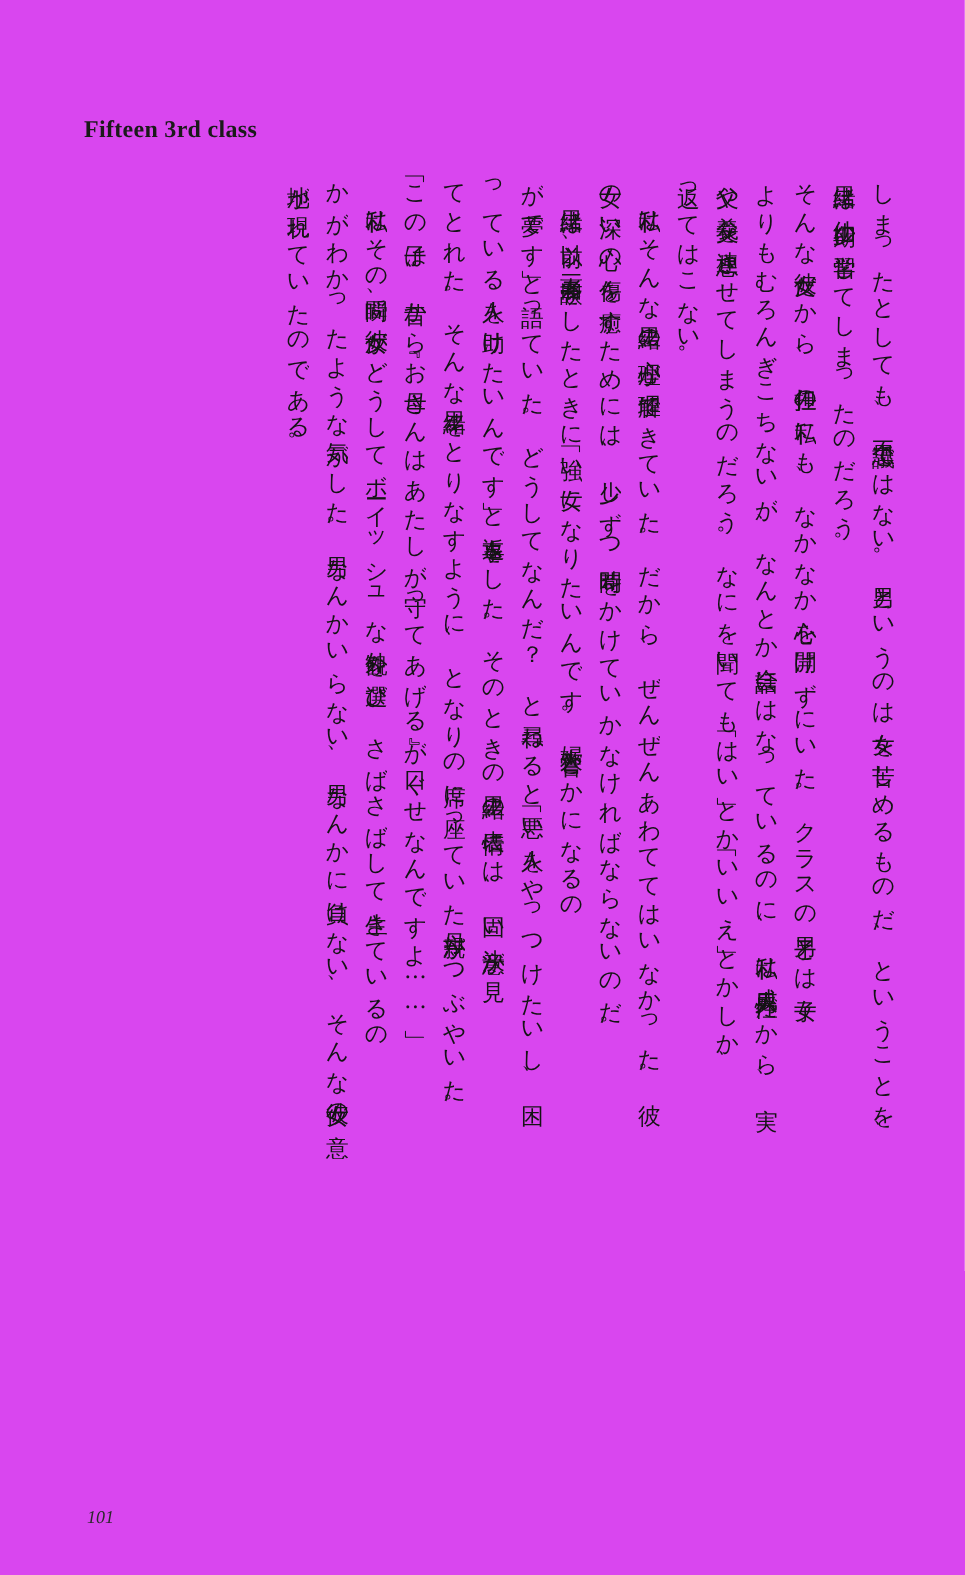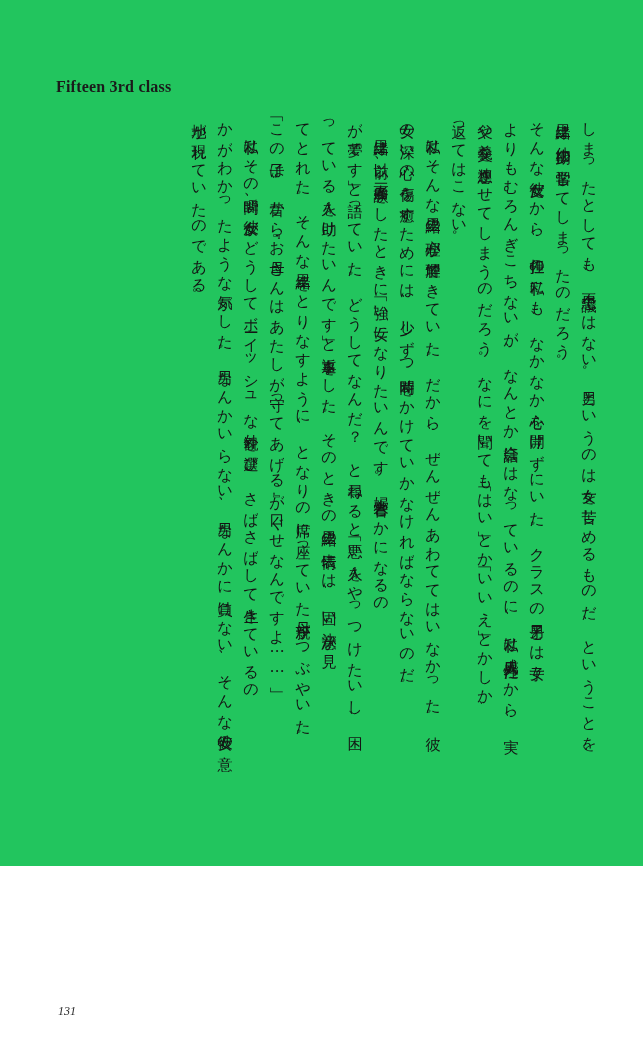--- a/index.html
+++ b/index.html
@@ -14,22 +14,22 @@
     color: #111111;
     overflow: hidden;
     position: relative;
   }
 
   .page {
     position: absolute;
     left: 0;
     top: 0;
     width: 643px;
-    height: 866px;
-    background: #22c55e;
+    height: 1050px;
+    background: #d946ef;
   }
 
   .header {
     position: absolute;
     left: 56px;
     top: 78px;
     font-family: "Liberation Serif", serif;
     font-size: 16px;
     font-weight: 600;
     letter-spacing: 0.2px;
@@ -98,15 +98,15 @@
     <div class="vline indent">里緒は以前、三者面談をしたときに「強い女になりたいんです。婦人警官とかになるの</div>
     <div class="vline">が夢です」と語っていた。どうしてなんだ？　と尋ねると「悪い人をやっつけたいし、困</div>
     <div class="vline">っている人を助けたいんです」と返事をした。そのときの里緒の表情には、固い決意が見</div>
     <div class="vline">てとれた。そんな里緒をとりなすように、となりの席に座っていた母親がつぶやいた。</div>
     <div class="vline">「この子は、昔から『お母さんはあたしが守ってあげる』が口ぐせなんですよ……」</div>
     <div class="vline indent">私はその瞬間、彼女がどうしてボーイッシュな外観を選び、さばさばして生きているの</div>
     <div class="vline">かがわかったような気がした。男なんかいらない、男なんかに負けない、そんな彼女の意</div>
     <div class="vline">地が現れていたのである。</div>
   </div>
 
-  <div class="page-number">131</div>
+  <div class="page-number">101</div>
 
 </div>
 
 </body></html>

